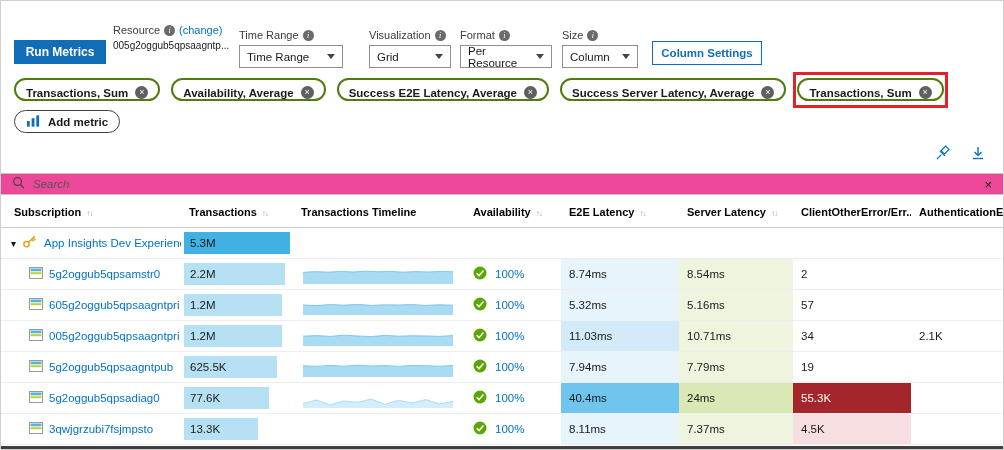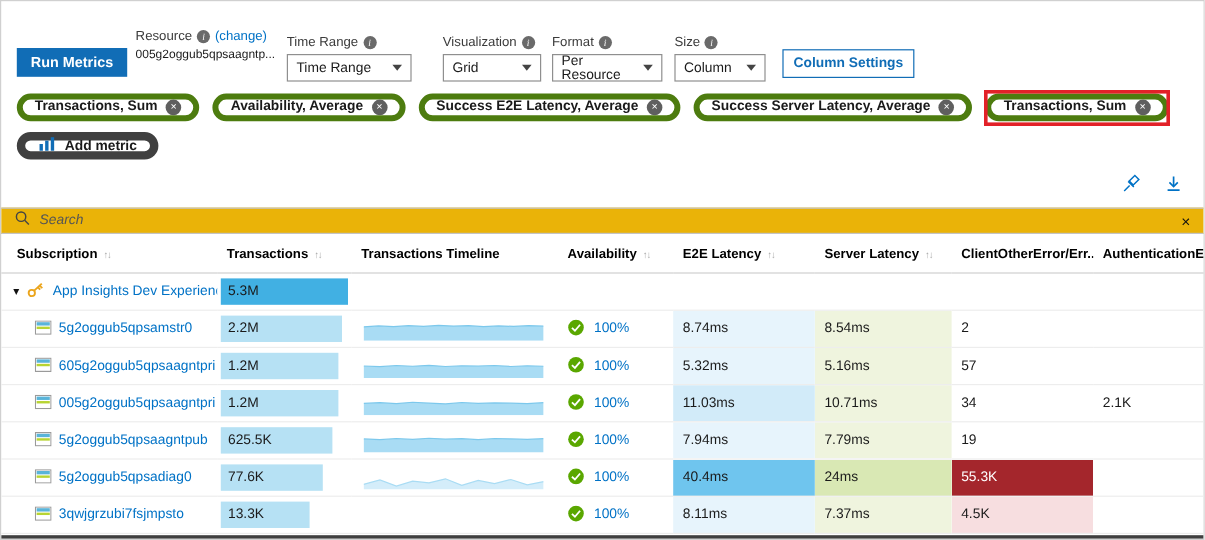--- a/index.html
+++ b/index.html
@@ -27,32 +27,32 @@
   .chev{width:0;height:0;border-left:4px solid transparent;border-right:4px solid transparent;border-top:5px solid #444;margin-left:8px}
   .ctl-resource{left:112px;top:23px;width:138px}
   .ctl-time{left:238px;top:28px;width:104px}
   .ctl-vis{left:368px;top:28px;width:82px}
   .ctl-format{left:459px;top:28px;width:92px}
   .ctl-size{left:561px;top:28px;width:76px}
   .col-settings{position:absolute;left:651px;top:40px;width:110px;height:24px;background:#fff;border:1px solid var(--accent);color:var(--accent);font-size:11.5px;font-weight:bold;cursor:pointer;font-family:inherit}
 
   
   .pills{position:absolute;left:13px;top:77px;display:flex;gap:11px;align-items:center}
-  .pill{position:relative;display:inline-flex;align-items:flex-start;gap:7px;height:23px;padding:0 10px;border:5px solid #4d7c0f;border-radius:12px;background:#fff;font-size:11.5px;font-weight:bold;color:#1a1a1a;cursor:pointer;white-space:nowrap}
+  .pill{position:relative;display:inline-flex;align-items:flex-end;gap:7px;height:23px;padding:0 10px;border:2px solid #4d7c0f;border-radius:12px;background:#fff;font-size:11.5px;font-weight:bold;color:#1a1a1a;cursor:pointer;white-space:nowrap}
   .pill-x{display:inline-block;width:13px;height:13px;border-radius:50%;background:#5f5f5f;color:#fff;font-size:9px;line-height:13px;text-align:center;font-weight:normal;cursor:pointer}
   .pill.highlighted::after{content:"";position:absolute;left:-6px;right:-6px;top:-8px;bottom:-9px;border:3px solid var(--annotation-red);pointer-events:none}
   .add-filter{position:absolute;right:18px;top:75px;height:28px;border:1px solid #6f6f6f;border-radius:14px;background:#fff;display:inline-flex;align-items:center;gap:6px;padding:0 12px;font-size:11px;color:#1a1a1a;cursor:pointer;font-family:inherit}
-  .add-metric{position:absolute;left:13px;top:109px;height:23px;border:7px solid #404040;border-radius:12px;background:#fff;display:inline-flex;align-items:center;gap:7px;padding:0 11px;font-size:11.5px;font-weight:bold;color:#1a1a1a;cursor:pointer;font-family:inherit}
+  .add-metric{position:absolute;left:13px;top:109px;height:23px;border:1px solid #404040;border-radius:12px;background:#fff;display:inline-flex;align-items:center;gap:7px;padding:0 11px;font-size:11.5px;font-weight:bold;color:#1a1a1a;cursor:pointer;font-family:inherit}
 
   
   .top-icons{position:absolute;right:16px;top:143px;display:flex;gap:18px;align-items:center}
   .icon-btn{width:18px;height:18px;cursor:pointer;display:inline-flex;align-items:center;justify-content:center}
 
   
-  .search-bar{position:absolute;left:0;right:0;top:172px;height:22px;border-top:1px solid #c4c4c4;border-bottom:1px solid #c4c4c4;display:flex;align-items:center;padding:0 11px;gap:8px;background:#eab308}
+  .search-bar{position:absolute;left:0;right:0;top:172px;height:22px;border-top:1px solid #c4c4c4;border-bottom:1px solid #c4c4c4;display:flex;align-items:center;padding:0 11px;gap:8px;background:#ec4899}
   .search-input{flex:1;border:none;outline:none;font-size:11.5px;color:#333;background:transparent;font-family:inherit}
   .search-input::placeholder{font-style:italic;color:#555}
   .search-clear{font-size:13px;color:#111;cursor:pointer;line-height:1}
 
   
   .grid{position:absolute;left:0;right:0;top:194px}
   table{width:100%;border-collapse:collapse;table-layout:fixed}
   th{font-size:11px;font-weight:bold;color:#000;text-align:left;padding:11px 8px 9px 8px;border-bottom:1px solid #cfcfcf;white-space:nowrap;overflow:hidden;cursor:pointer}
   th:first-child{padding-left:13px}
   .sort{color:#a8a8a8;font-size:8px;margin-left:5px;letter-spacing:-1px}

